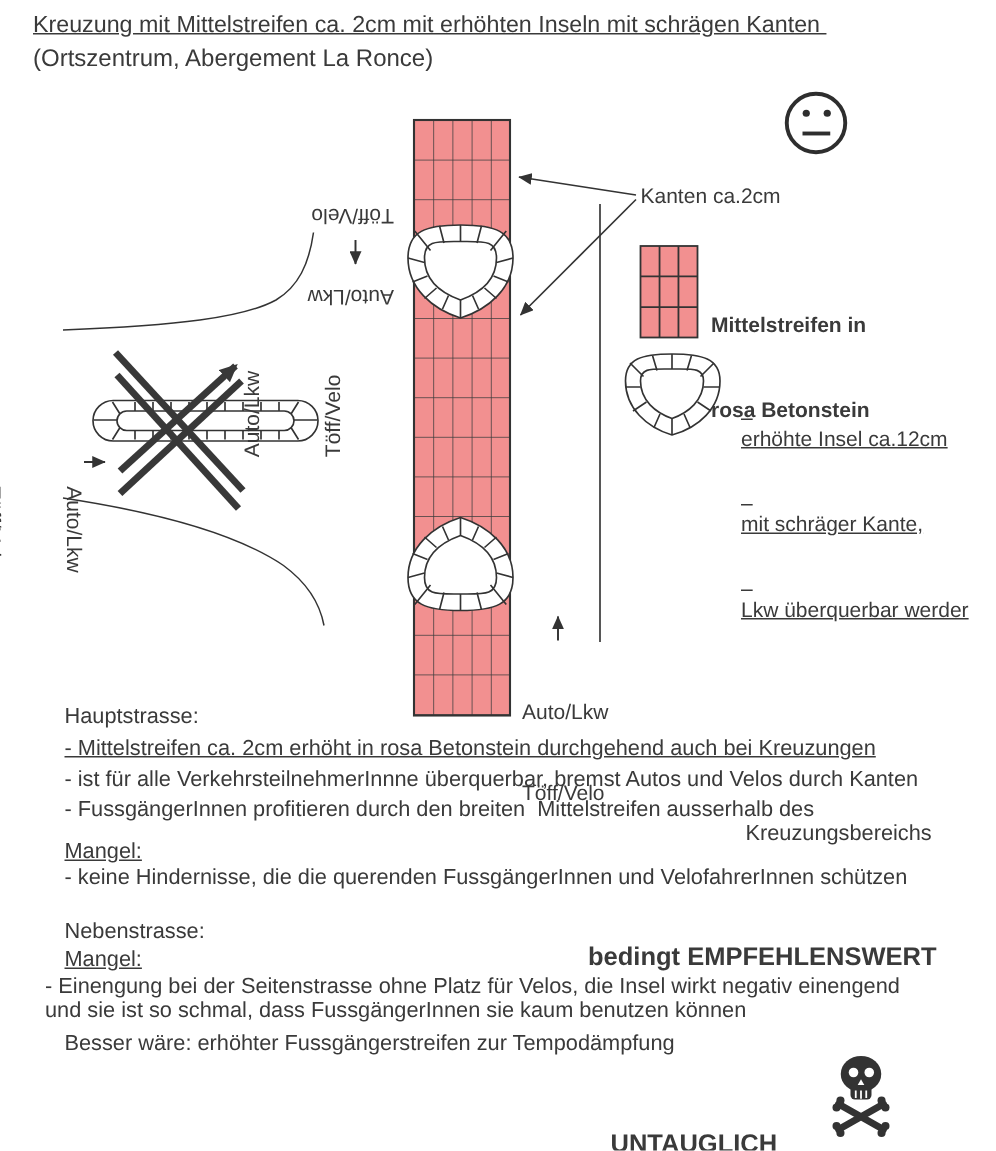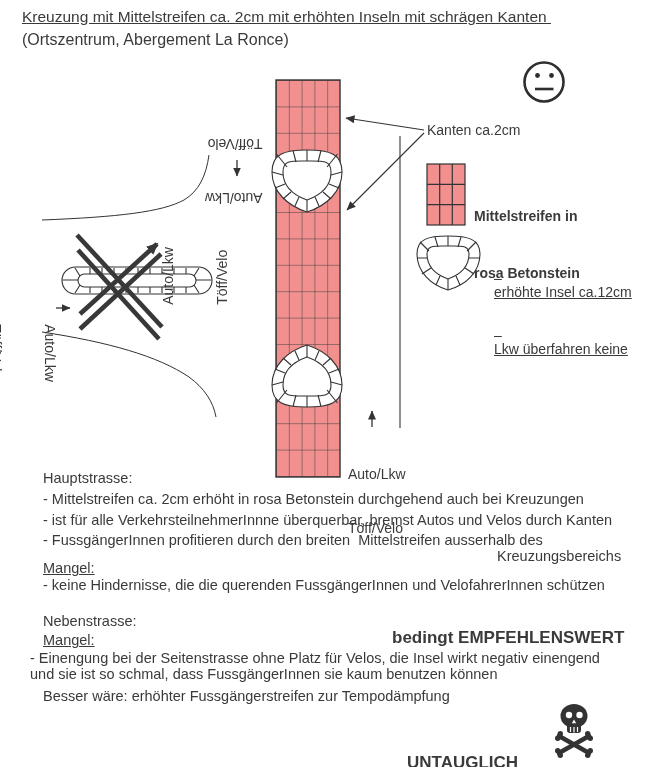--- a/index.html
+++ b/index.html
@@ -148,25 +148,26 @@
 
 <div class="abs lbl" style="left:427px;top:121px;">Kanten ca.2cm</div>
 
 <div class="abs lbl" style="left:474px;top:169px;font-weight:bold;">
   <div>Mittelstreifen in</div>
   <div>rosa Betonstein</div>
 </div>
 
 <div class="abs lbl" style="left:494px;top:245px;text-decoration:underline;">
   <div>erhöhte Insel ca.12cm</div>
-  <div>Lkw überfahren keine</div>
+  <div>mit schräger Kante,</div>
+  <div>Lkw überquerbar werder</div>
 </div>
 
 <div class="abs note" style="left:43px;top:470px;">Hauptstrasse:</div>
-<div class="abs note" style="left:43px;top:491px;">- Mittelstreifen ca. 2cm erhöht in rosa Betonstein durchgehend auch bei Kreuzungen</div>
+<div class="abs note" style="left:43px;top:491px;text-decoration:underline;">- Mittelstreifen ca. 2cm erhöht in rosa Betonstein durchgehend auch bei Kreuzungen</div>
 <div class="abs note" style="left:43px;top:512px;">- ist für alle VerkehrsteilnehmerInnne überquerbar, bremst Autos und Velos durch Kanten</div>
 <div class="abs note" style="left:43px;top:532px;">- FussgängerInnen profitieren durch den breiten  Mittelstreifen ausserhalb des</div>
 <div class="abs note" style="left:497px;top:548px;">Kreuzungsbereichs</div>
 <div class="abs note heading-underline" style="left:43px;top:560px;">Mangel:</div>
 <div class="abs note" style="left:43px;top:577px;">- keine Hindernisse, die die querenden FussgängerInnen und VelofahrerInnen schützen</div>
 <div class="abs verdict" style="left:392px;top:594px;">bedingt EMPFEHLENSWERT</div>
 <div class="abs note" style="left:43px;top:613px;">Nebenstrasse:</div>
 <div class="abs note heading-underline" style="left:43px;top:632px;">Mangel:</div>
 <div class="abs note" style="left:30px;top:650px;">- Einengung bei der Seitenstrasse ohne Platz für Velos, die Insel wirkt negativ einengend</div>
 <div class="abs note" style="left:30px;top:666px;">und sie ist so schmal, dass FussgängerInnen sie kaum benutzen können</div>

